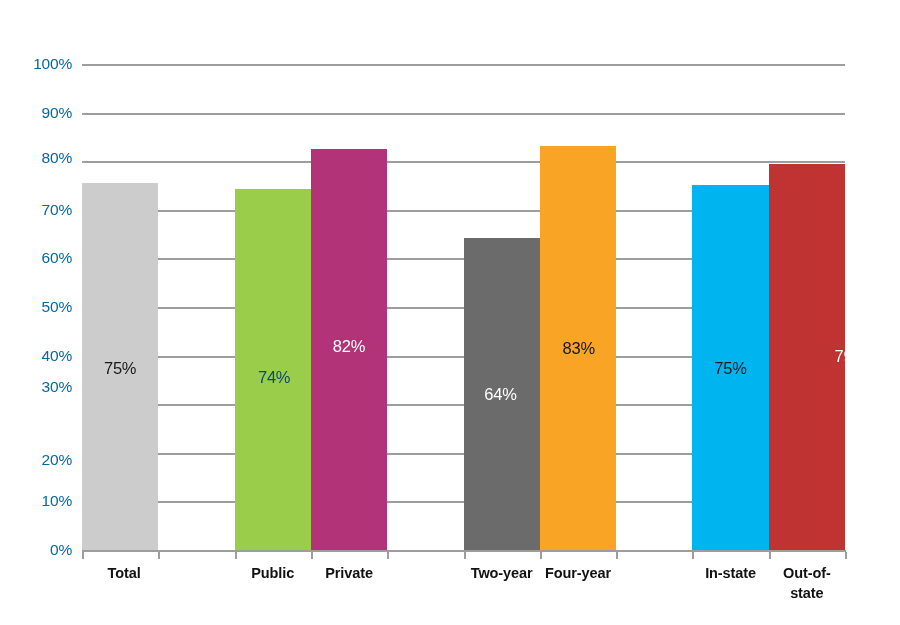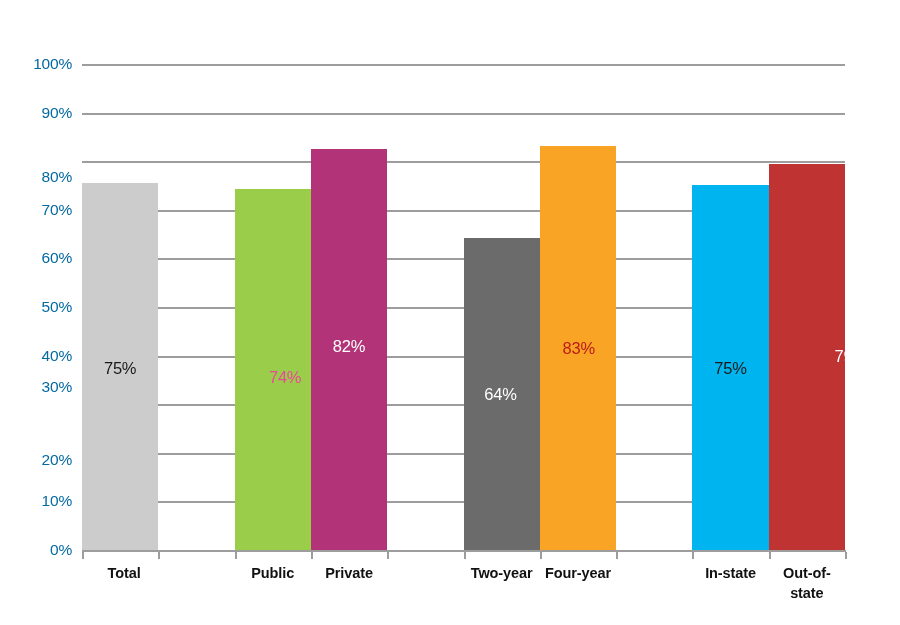--- a/index.html
+++ b/index.html
@@ -107,21 +107,21 @@
 
   <div class="ytick-wrap" id="yaxis">
       <div class="ytick-label" style="top: 550px;">0%</div>
       <div class="ytick-label" style="top: 501.4px;">10%</div>
       <div class="ytick-label" style="top: 460px;">20%</div>
       <div class="ytick-label" style="top: 387px;">30%</div>
       <div class="ytick-label" style="top: 355.6px;">40%</div>
       <div class="ytick-label" style="top: 307px;">50%</div>
       <div class="ytick-label" style="top: 258.4px;">60%</div>
       <div class="ytick-label" style="top: 209.8px;">70%</div>
-      <div class="ytick-label" style="top: 177px;">80%</div>
+      <div class="ytick-label" style="top: 158px;">80%</div>
       <div class="ytick-label" style="top: 112.6px;">90%</div>
       <div class="ytick-label" style="top: 64px;">100%</div>
     </div>
 
   <div class="plot-area" id="plot">
     <div id="gridlines">
         <div class="gridline" style="top: 437.4px;"></div>
         <div class="gridline" style="top: 388.8px;"></div>
         <div class="gridline" style="top: 340.2px;"></div>
         <div class="gridline" style="top: 291.6px;"></div>
@@ -129,27 +129,27 @@
         <div class="gridline" style="top: 194.4px;"></div>
         <div class="gridline" style="top: 145.8px;"></div>
         <div class="gridline" style="top: 97.2px;"></div>
         <div class="gridline" style="top: 48.6px;"></div>
         <div class="gridline" style="top: 0px;"></div>
       </div>
     <div id="bars">
         <div class="bar" title="Total" style="left: 0px; width: 76.3px; height: 366.93px; background: rgb(204, 204, 204);"></div>
         <div class="bar-value" style="top: 303.75px; left: 0px; width: 76.3px; color: rgb(26, 26, 26);">75%</div>
         <div class="bar" title="Public" style="left: 152.6px; width: 76.3px; height: 360.612px; background: rgb(154, 206, 74);"></div>
-        <div class="bar-value" style="top: 313.47px; left: 165px; width: 76.3px; color: #ec4899;">74%</div>
+        <div class="bar-value" style="top: 313.47px; left: 154px; width: 76.3px; color: #0c4a6e;">74%</div>
         <div class="bar" title="Private" style="left: 228.9px; width: 76.3px; height: 400.95px; background: rgb(178, 51, 120);"></div>
         <div class="bar-value" style="top: 282px; left: 228.9px; width: 76.3px; color: rgb(255, 255, 255);">82%</div>
         <div class="bar" title="Two-year" style="left: 381.5px; width: 76.3px; height: 312.498px; background: rgb(107, 107, 107);"></div>
         <div class="bar-value" style="top: 330.48px; left: 369px; width: 99px; color: rgb(255, 255, 255);">64%</div>
         <div class="bar" title="Four-year" style="left: 457.8px; width: 76.3px; height: 404.352px; background: rgb(250, 164, 37);"></div>
-        <div class="bar-value" style="top: 284.31px; left: 457.8px; width: 78px; color: #b91c1c;">83%</div>
+        <div class="bar-value" style="top: 284.31px; left: 457.8px; width: 78px; color: #0f172a;">83%</div>
         <div class="bar" title="In-state" style="left: 610.4px; width: 76.3px; height: 365.472px; background: rgb(0, 181, 239);"></div>
         <div class="bar-value" style="top: 303.75px; left: 610.4px; width: 76.3px; color: rgb(26, 26, 26);">75%</div>
         <div class="bar" title="Out-of-state" style="left: 686.7px; width: 76.3px; height: 386.37px; background: rgb(191, 51, 51);"></div>
         <div class="bar-value" style="top: 291.6px; left: 686.7px; width: 76.3px; color: rgb(255, 255, 255); margin-left: 44px;">79%</div>
       </div>
   </div>
 
   <div class="baseline-axis"></div>
   <div id="ticks">
       <div class="tick" style="left: 82px;"></div>

